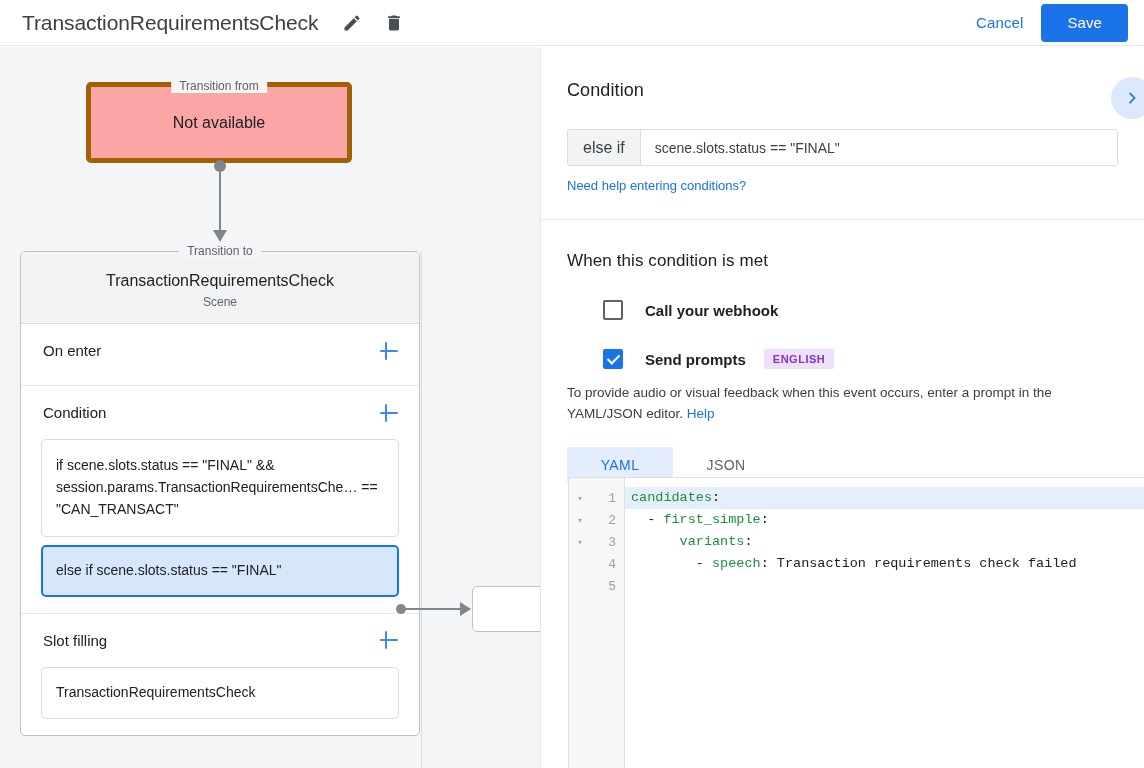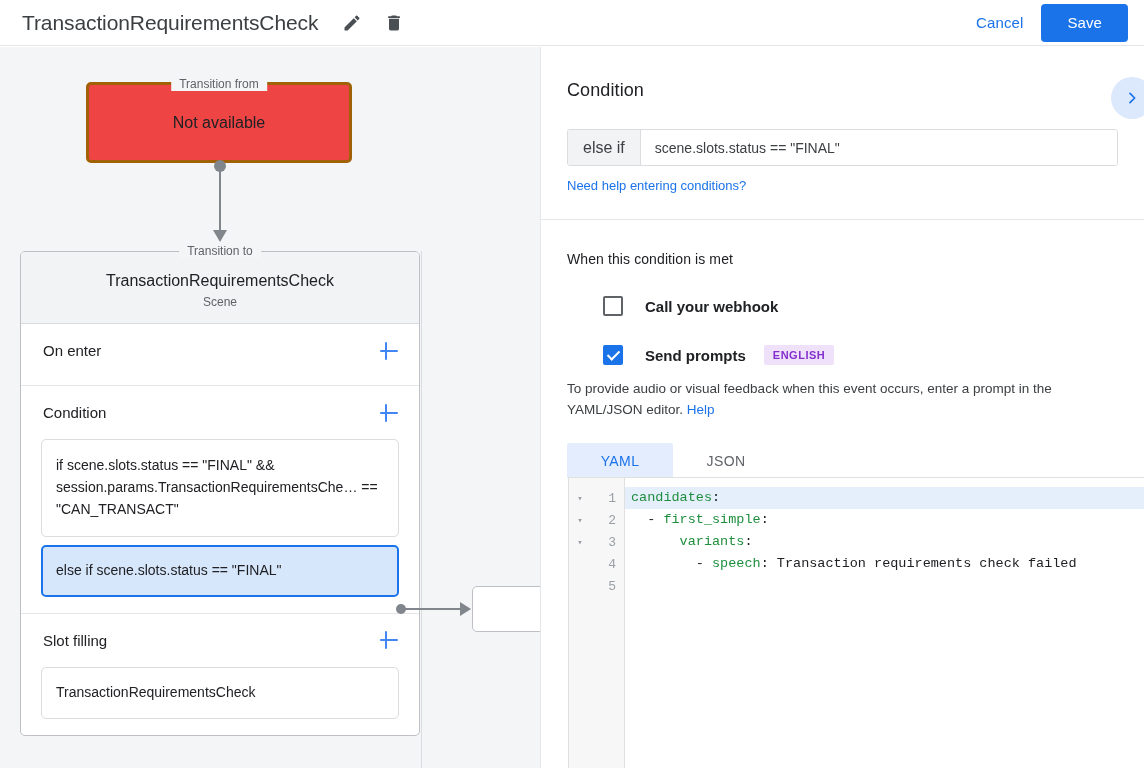--- a/index.html
+++ b/index.html
@@ -55,22 +55,22 @@
   }
   .canvas-divider {
     position: absolute; top: 47px; left: 540px;
     width: 1px; height: 721px; background: #e4e6e8;
   }
 
   
   .node-from {
     position: absolute; left: 86px; top: 35px;
     width: 266px; height: 81px;
-    background: #ef4444;
-    border: 3px solid #a16207;
+    background: #fca5a5;
+    border: 5px solid #a16207;
     border-radius: 5px;
   }
   .node-legend {
     position: absolute; top: -8px; left: 50%;
     transform: translateX(-50%);
     background: #f4f5f7;
     padding: 0 8px;
     font-size: 12px; color: #5f6368;
     white-space: nowrap;
   }
@@ -228,21 +228,21 @@
     background: #ffffff;
   }
   .help-link {
     display: inline-block;
     margin-top: 12px; margin-bottom: 26px;
     font-size: 13px; color: #1a73e8;
     text-decoration: none; cursor: pointer;
   }
 
   .rp-subtitle {
-    font-size: 14px; color: #202124;
+    font-size: 17px; color: #202124;
     padding-top: 31px;
     letter-spacing: 0.1px;
   }
 
   .cb-row { display: flex; align-items: center; margin-top: 29px; padding-left: 36px; }
   .cb-box {
     width: 20px; height: 20px;
     border: 2px solid #5f6368;
     border-radius: 2px;
     background: #ffffff;

